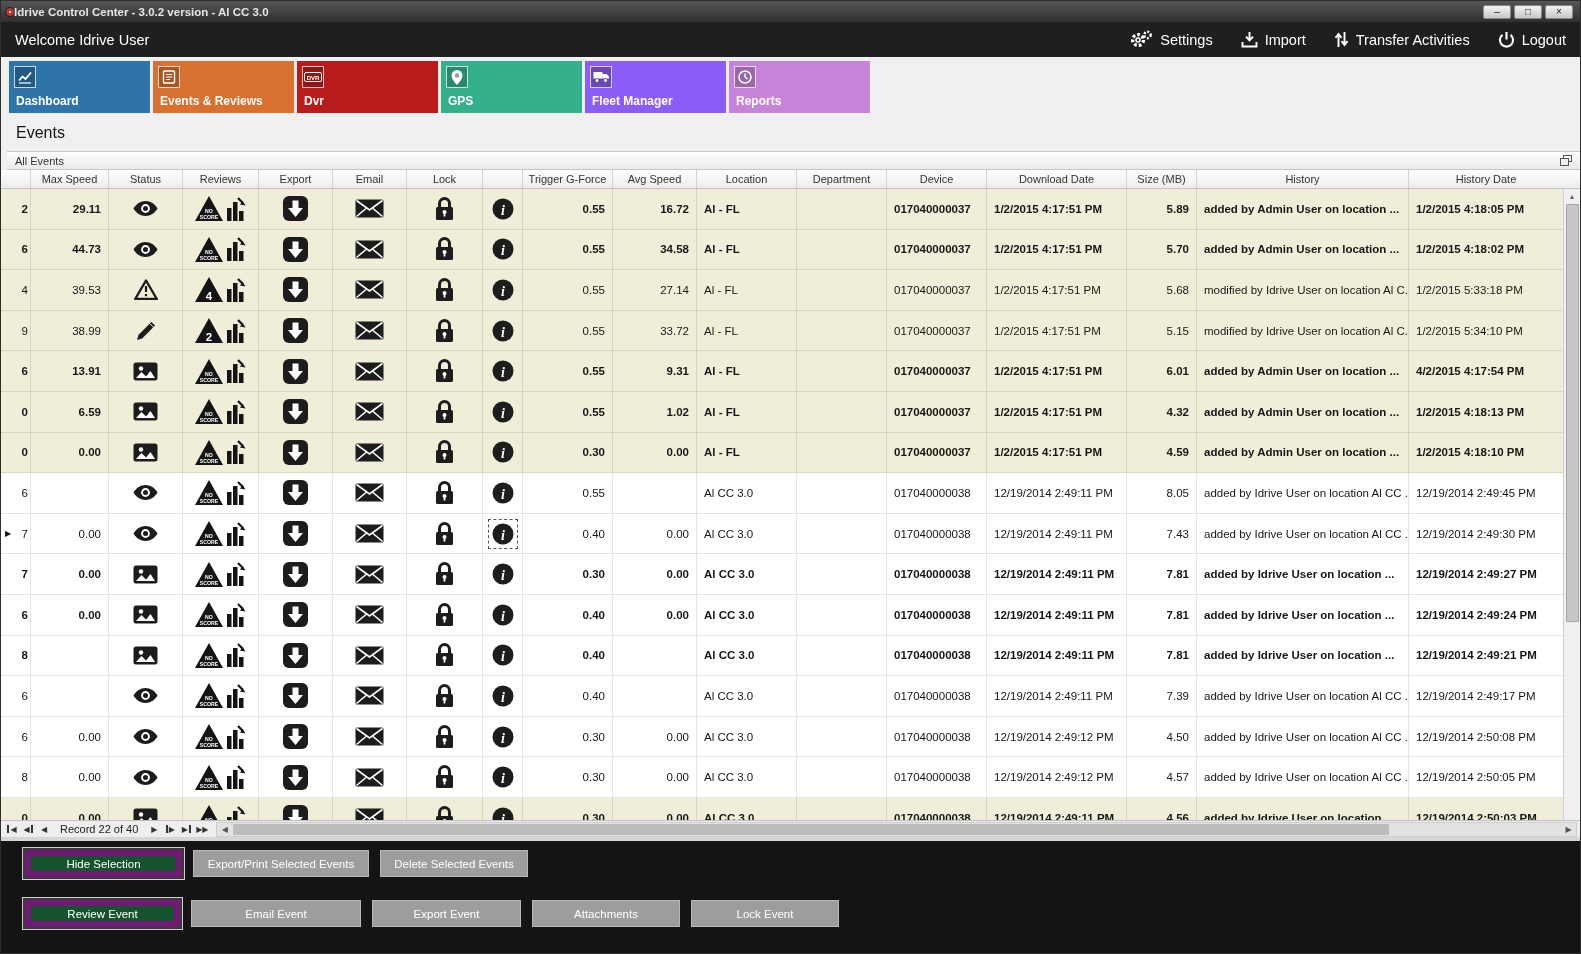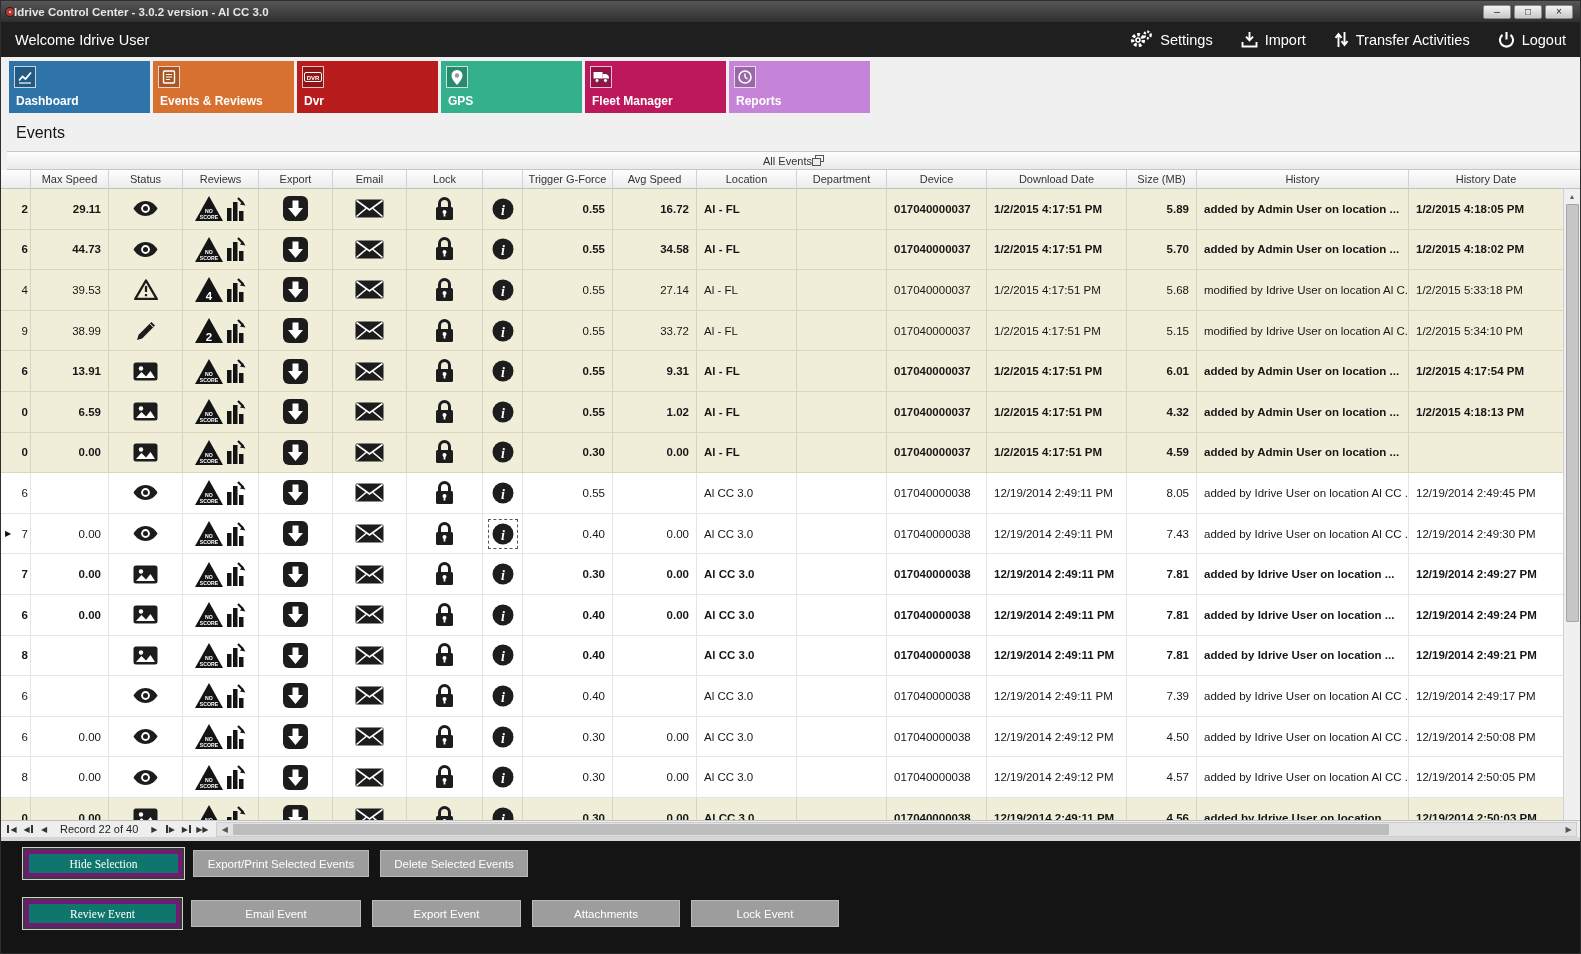--- a/index.html
+++ b/index.html
@@ -20,21 +20,21 @@
   .top-action{display:flex;align-items:center;gap:7px;color:#fff;font-size:14.5px;cursor:default;}
 
   
   .tabs-row{flex:0 0 58px;background:#f0f0f0;display:flex;gap:3px;padding:4px 0 2px 8px;}
   .tab{width:141px;height:52px;position:relative;cursor:default;}
   .tab-icon-box{position:absolute;top:5px;left:5px;width:22px;height:22px;border:1px solid rgba(255,255,255,.75);background:rgba(0,0,0,.22);display:flex;align-items:center;justify-content:center;}
   .tab-label{position:absolute;left:7px;bottom:5px;color:#fff;font-size:12px;font-weight:bold;white-space:nowrap;}
 
   .page-title-row{flex:0 0 36px;background:#f0f0f0;display:flex;align-items:center;padding-left:15px;font-size:16px;color:#141414;}
 
-  .panel-header{flex:0 0 19px;background:linear-gradient(#fdfdfd,#eaeaea);border-top:1px solid #c6c6c6;border-bottom:1px solid #c6c6c6;display:flex;align-items:center;justify-content:center;padding:0 8px;font-size:11px;color:#333;margin-left:6px;}
+  .panel-header{flex:0 0 19px;background:linear-gradient(#fdfdfd,#eaeaea);border-top:1px solid #c6c6c6;border-bottom:1px solid #c6c6c6;display:flex;align-items:center;justify-content:space-between;padding:0 8px;font-size:11px;color:#333;margin-left:6px;}
 
   
   .grid-area{flex:1 1 auto;display:flex;flex-direction:column;background:#fff;min-height:0;}
   .grid-header{flex:0 0 19px;display:flex;background:linear-gradient(#fefefe,#ececec);border-bottom:1px solid #c2c2c2;padding-right:17px;}
   .gh{display:flex;align-items:center;justify-content:center;font-size:11px;color:#333;border-right:1px solid #d2d2d2;overflow:hidden;white-space:nowrap;}
   .grid-scroll{flex:1 1 auto;display:flex;min-height:0;}
   .grid-body{flex:1 1 auto;overflow:hidden;min-width:0;}
   .grid-row{display:flex;height:40.6px;font-size:11.5px;color:#161616;}
   .grid-row.tan{background:#f0eed9;border-bottom:1px solid #dad7bd;}
   .grid-row.white{background:#fff;border-bottom:1px solid #e4e4e4;}
@@ -78,21 +78,21 @@
   .hs-arrow{width:15px;text-align:center;font-size:8px;color:#555;}
   .hs-track{flex:1;position:relative;height:100%;}
   .hs-thumb{position:absolute;left:1px;top:1px;bottom:1px;width:87%;background:#bcbcbc;border-radius:1px;}
 
   .strip{flex:0 0 4px;background:#d6d6d6;}
 
   
   .bottom-panel{flex:0 0 112px;background:#141414;padding:9px 0 0 24px;}
   .btn-row{display:flex;gap:11px;margin-bottom:23px;}
   .dark-btn{height:27px;background:#9d9d9d;border:1px solid #b8b8b8;color:#fff;font-size:11.5px;font-family:inherit;display:flex;align-items:center;justify-content:center;cursor:default;}
-  .dark-btn.focused{background:#0f766e;border:4px solid #701a75;box-shadow:0 0 0 2px #3a3a3a,0 0 0 3px #cfcfcf;font-family:Liberation Serif, serif;}
+  .dark-btn.focused{background:#14532d;border:6px solid #701a75;box-shadow:0 0 0 2px #3a3a3a,0 0 0 3px #cfcfcf;}
 
   .icon{display:inline-flex;align-items:center;justify-content:center;}
 </style>
 </head>
 <body>
 
 <div class="window">
 
   <div class="titlebar">
     <span class="logo"></span>
@@ -179,21 +179,21 @@
       </div>
       <div class="tab" style="background:#34b18c">
         <span class="tab-icon-box">
           <svg width="12" height="15" viewBox="0 0 12 15">
             <path d="M6 0a5.5 5.5 0 0 1 5.5 5.5C11.5 9.5 6 15 6 15S.5 9.5.5 5.5A5.5 5.5 0 0 1 6 0z" fill="#fff"></path>
             <circle cx="6" cy="5.5" r="2.2" fill="rgba(0,0,0,.4)"></circle>
           </svg>
         </span>
         <span class="tab-label">GPS</span>
       </div>
-      <div class="tab" style="background:#be185d">
+      <div class="tab" style="background:#8b5cf6">
         <span class="tab-icon-box">
           <svg width="17" height="12" viewBox="0 0 17 12">
             <path d="M0.5 1h9v6.5h-9z" fill="#fff"></path>
             <path d="M9.5 3h4l2.5 2.5v2h-6.5z" fill="#fff"></path>
             <circle cx="4" cy="9.5" r="1.9" fill="#fff" stroke="rgba(0,0,0,.45)"></circle>
             <circle cx="12.5" cy="9.5" r="1.9" fill="#fff" stroke="rgba(0,0,0,.45)"></circle>
           </svg>
         </span>
         <span class="tab-label">Fleet Manager</span>
       </div>
@@ -618,21 +618,21 @@
               </span>
             </div>
             <div class="gc cTrig num">0.55</div>
             <div class="gc cAvg num">9.31</div>
             <div class="gc cLoc">Al - FL</div>
             <div class="gc cDept"></div>
             <div class="gc cDev">017040000037</div>
             <div class="gc cDl">1/2/2015 4:17:51 PM</div>
             <div class="gc cSize num">6.01</div>
             <div class="gc cHist">added by Admin User on location ...</div>
-            <div class="gc cHd">1/2/2015 4:17:54 PM</div>
+            <div class="gc cHd">4/2/2015 4:17:54 PM</div>
           </div>
           <div class="grid-row tan bold">
             <div class="gc cM"></div>
             <div class="gc cN">0</div>
             <div class="gc cMax num">6.59</div>
             <div class="gc cStatus ctr">
               <span class="icon">
                 <svg width="25" height="19" viewBox="0 0 25 19">
                   <rect x="0.5" y="0.5" width="24" height="18" rx="2.5" fill="#1c1c1c"></rect>
                   <circle cx="8" cy="6.5" r="2.2" fill="#fff"></circle>
@@ -772,20 +772,21 @@
               </span>
             </div>
             <div class="gc cTrig num">0.30</div>
             <div class="gc cAvg num">0.00</div>
             <div class="gc cLoc">Al - FL</div>
             <div class="gc cDept"></div>
             <div class="gc cDev">017040000037</div>
             <div class="gc cDl">1/2/2015 4:17:51 PM</div>
             <div class="gc cSize num">4.59</div>
             <div class="gc cHist">added by Admin User on location ...</div>
+            <div class="gc cHd">1/2/2015 4:18:10 PM</div>
           </div>
           <div class="grid-row white">
             <div class="gc cM"></div>
             <div class="gc cN">6</div>
             <div class="gc cMax num"></div>
             <div class="gc cStatus ctr">
               <span class="icon">
                 <svg width="25" height="15" viewBox="0 0 25 15">
                   <path d="M12.5 0C7.5 0 3.2 2.9 0.5 7.5 3.2 12.1 7.5 15 12.5 15s9.3-2.9 12-7.5C21.8 2.9 17.5 0 12.5 0z" fill="#1c1c1c"></path>
                   <circle cx="12.5" cy="7.5" r="4.4" fill="#fff"></circle>

